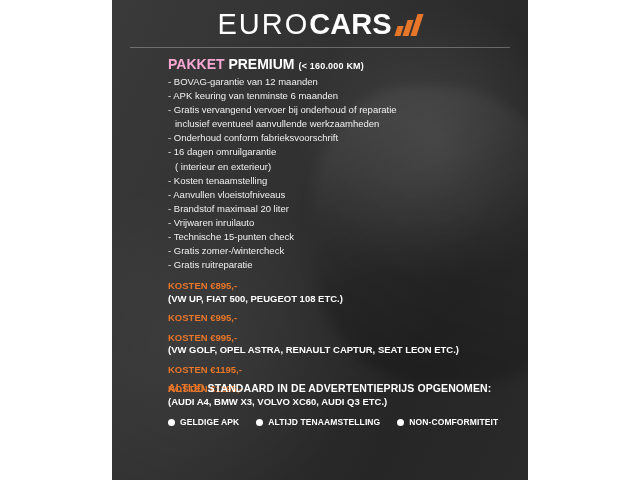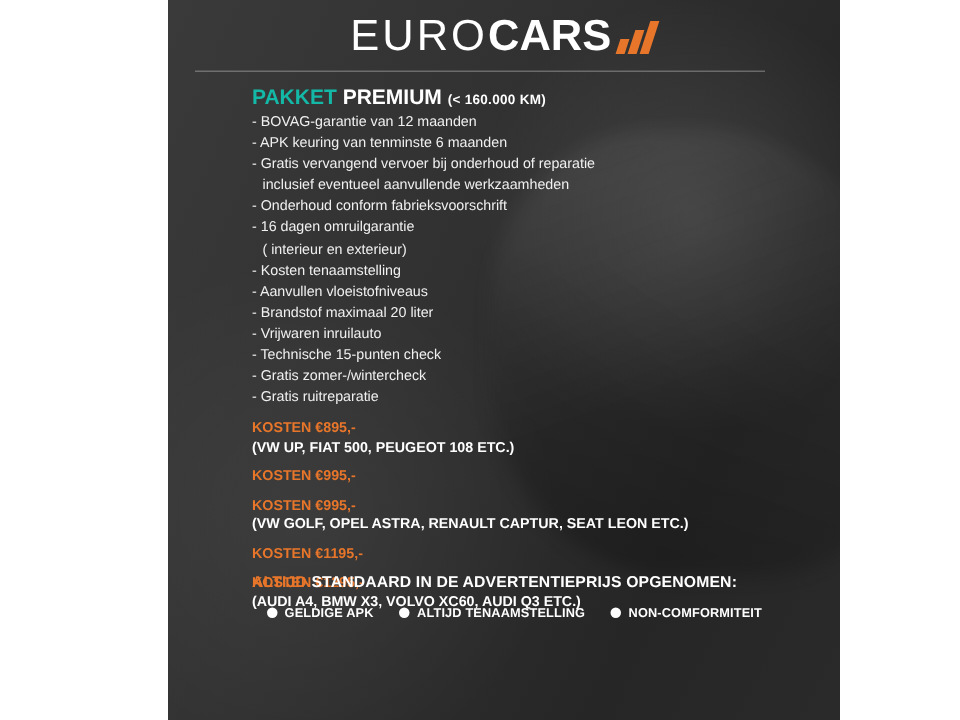--- a/index.html
+++ b/index.html
@@ -20,21 +20,20 @@
     background: #ffffff;
   }
   #poster {
     position: absolute;
     left: 112px;
     top: 0;
     width: 416px;
     height: 480px;
     background: #2e2e2e;
     overflow: hidden;
-    padding-left: 32px;
   }
   
   #photo-bg {
     position: absolute;
     left: 0;
     top: 0;
     width: 100%;
     height: 100%;
     background:
       radial-gradient(circle at 78% 30%, rgba(255,255,255,0.10) 0%, rgba(255,255,255,0.0) 30%),
@@ -108,21 +107,21 @@
   
   .pkg-title {
     position: absolute;
     left: 56px;
     top: 56px;
     font-size: 14px;
     font-weight: 700;
     color: #ffffff;
     white-space: nowrap;
   }
-  .pkg-title .word-pakket { color: #14b8a6; }
+  .pkg-title .word-pakket { color: #f9a8d4; }
   .pkg-title .word-premium { color: #ffffff; }
   .pkg-title .km {
     font-size: 9px;
     font-weight: 700;
     color: #ffffff;
     letter-spacing: 0.2px;
   }
 
   
   .features {
@@ -172,25 +171,24 @@
   }
   .footer-title {
     font-size: 10.5px;
     font-weight: 700;
     color: #ffffff;
     letter-spacing: 0.1px;
     white-space: nowrap;
   }
   .footer-title .altijd { color: #e8762a; }
   .footer-items {
-    margin-top: 9px;
+    margin-top: 23px;
     display: flex;
     align-items: center;
     gap: 17px;
-    justify-content: flex-end;
   }
   .footer-item {
     display: flex;
     align-items: center;
     gap: 5px;
     white-space: nowrap;
   }
   .bullet {
     width: 7px;
     height: 7px;

